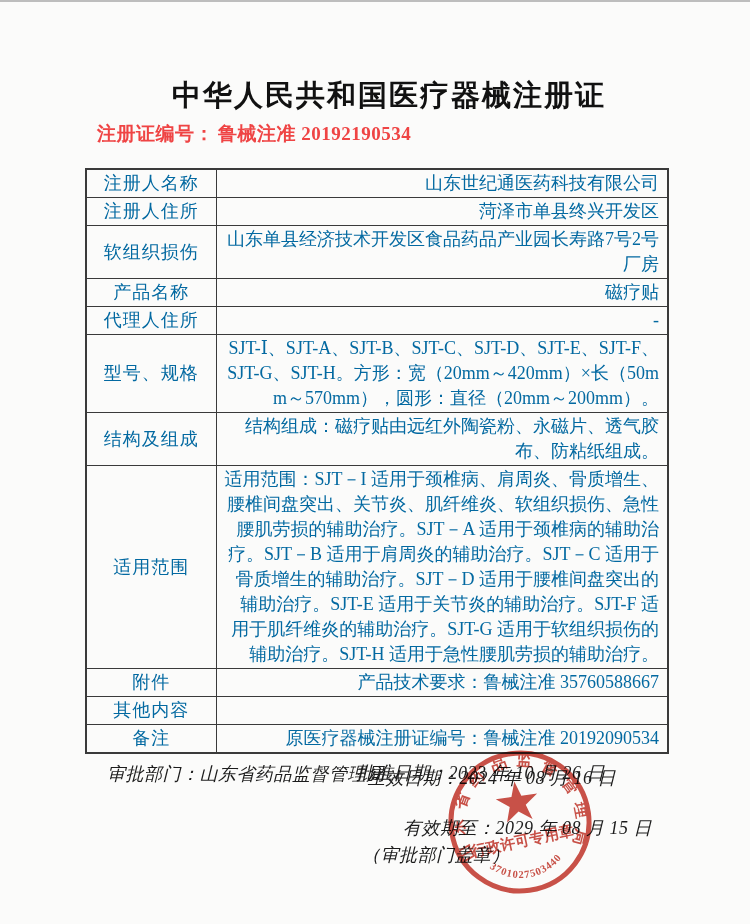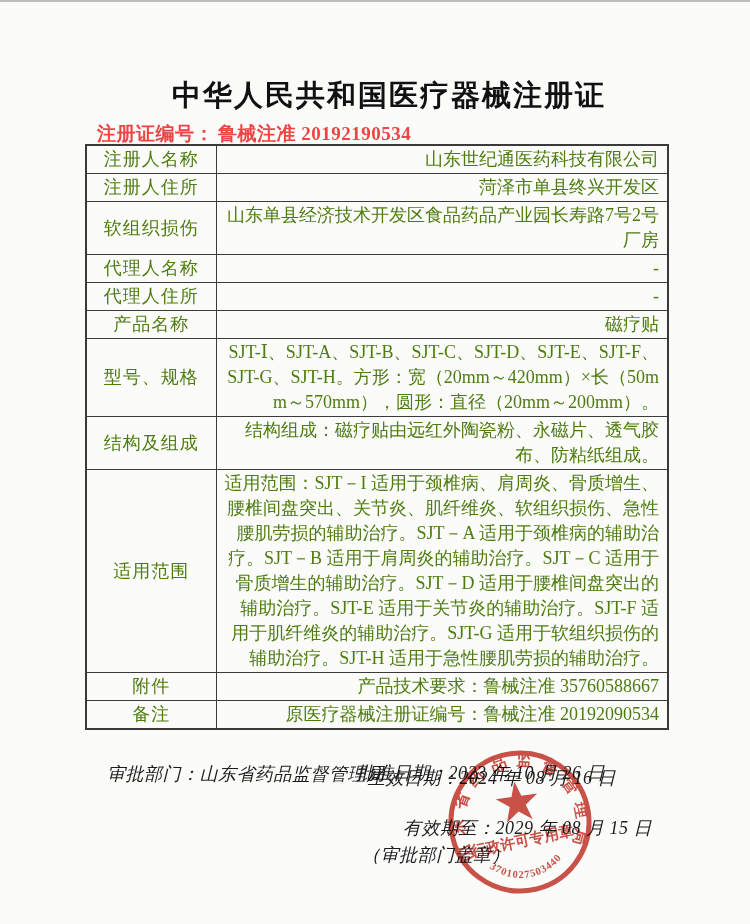--- a/index.html
+++ b/index.html
@@ -13,23 +13,23 @@
   .title{
     position:absolute;top:76px;left:14px;width:100%;text-align:center;
     font-size:29px;font-weight:bold;letter-spacing:2px;color:#111;
   }
   .cert-line{
     position:absolute;top:121px;left:97px;font-size:19px;font-weight:600;color:#ef4444;
     letter-spacing:.5px;
   }
   .cert-line .num{margin-left:4px;}
   table.cert{
-    position:absolute;top:144px;left:85px;width:584px;
+    position:absolute;top:168px;left:85px;width:584px;
     border-collapse:collapse;table-layout:fixed;
-    font-size:18px;line-height:25px;color:#4d7c0f;
+    font-size:18px;line-height:25px;color:#0369a1;
   }
   table.cert{border:2px solid #3a3a3a;}
   table.cert td{border:1.6px solid #3a3a3a;padding:1px 8px;vertical-align:middle;}
   td.lbl{width:130px;text-align:center;padding:1px 2px;letter-spacing:1px;}
   td.val{text-align:right;word-break:break-all;}
   td.val.indent{padding-left:20px;}
   .footer-line{position:absolute;font-size:18px;letter-spacing:.5px;color:#1c1c1c;white-space:nowrap;font-style:italic;}
   #dept{top:762px;left:107px;}
   #d-approve{top:761px;left:356px;}
   #d-effect{top:766px;left:367px;}
@@ -65,46 +65,46 @@
         </tr>
       <tr>
           <td class="lbl">注册人住所</td>
           <td class="val">菏泽市单县终兴开发区</td>
         </tr>
       <tr>
           <td class="lbl">软组织损伤</td>
           <td class="val">山东单县经济技术开发区食品药品产业园长寿路7号2号厂房</td>
         </tr>
       <tr>
-          <td class="lbl">代理人名称</td>
-          <td class="val">-</td>
+          <td class="lbl">产品名称</td>
+          <td class="val">磁疗贴</td>
         </tr>
       <tr>
           <td class="lbl">代理人住所</td>
           <td class="val">-</td>
-        </tr>
-      <tr>
-          <td class="lbl">产品名称</td>
-          <td class="val">磁疗贴</td>
         </tr>
       <tr>
           <td class="lbl">型号、规格</td>
           <td class="val">SJT-Ⅰ、SJT-A、SJT-B、SJT-C、SJT-D、SJT-E、SJT-F、SJT-G、SJT-H。方形：宽（20mm～420mm）×长（50mm～570mm），圆形：直径（20mm～200mm）。</td>
         </tr>
       <tr>
           <td class="lbl">结构及组成</td>
           <td class="val">结构组成：磁疗贴由远红外陶瓷粉、永磁片、透气胶布、防粘纸组成。</td>
         </tr>
       <tr>
           <td class="lbl">适用范围</td>
           <td class="val">适用范围：SJT－I 适用于颈椎病、肩周炎、骨质增生、腰椎间盘突出、关节炎、肌纤维炎、软组织损伤、急性腰肌劳损的辅助治疗。SJT－A 适用于颈椎病的辅助治疗。SJT－B 适用于肩周炎的辅助治疗。SJT－C 适用于骨质增生的辅助治疗。SJT－D 适用于腰椎间盘突出的辅助治疗。SJT-E 适用于关节炎的辅助治疗。SJT-F 适用于肌纤维炎的辅助治疗。SJT-G 适用于软组织损伤的辅助治疗。SJT-H 适用于急性腰肌劳损的辅助治疗。</td>
         </tr>
       <tr>
           <td class="lbl">附件</td>
           <td class="val">产品技术要求：鲁械注准 35760588667</td>
+        </tr>
+      <tr>
+          <td class="lbl">其他内容</td>
+          <td class="val"></td>
         </tr>
       <tr>
           <td class="lbl">备注</td>
           <td class="val indent">原医疗器械注册证编号：鲁械注准 20192090534</td>
         </tr>
     </tbody>
   </table>
 
   <div class="footer-line" id="dept">
     <span>审批部门：</span><span>山东省药品监督管理局</span>

